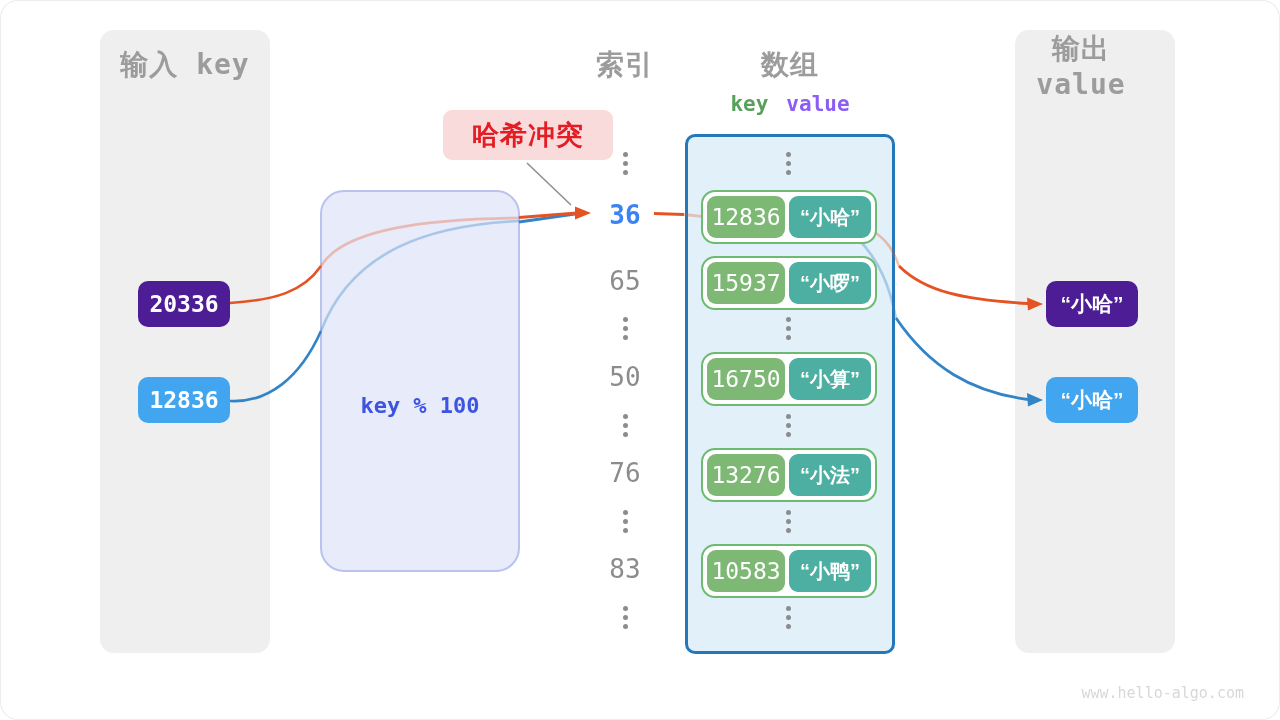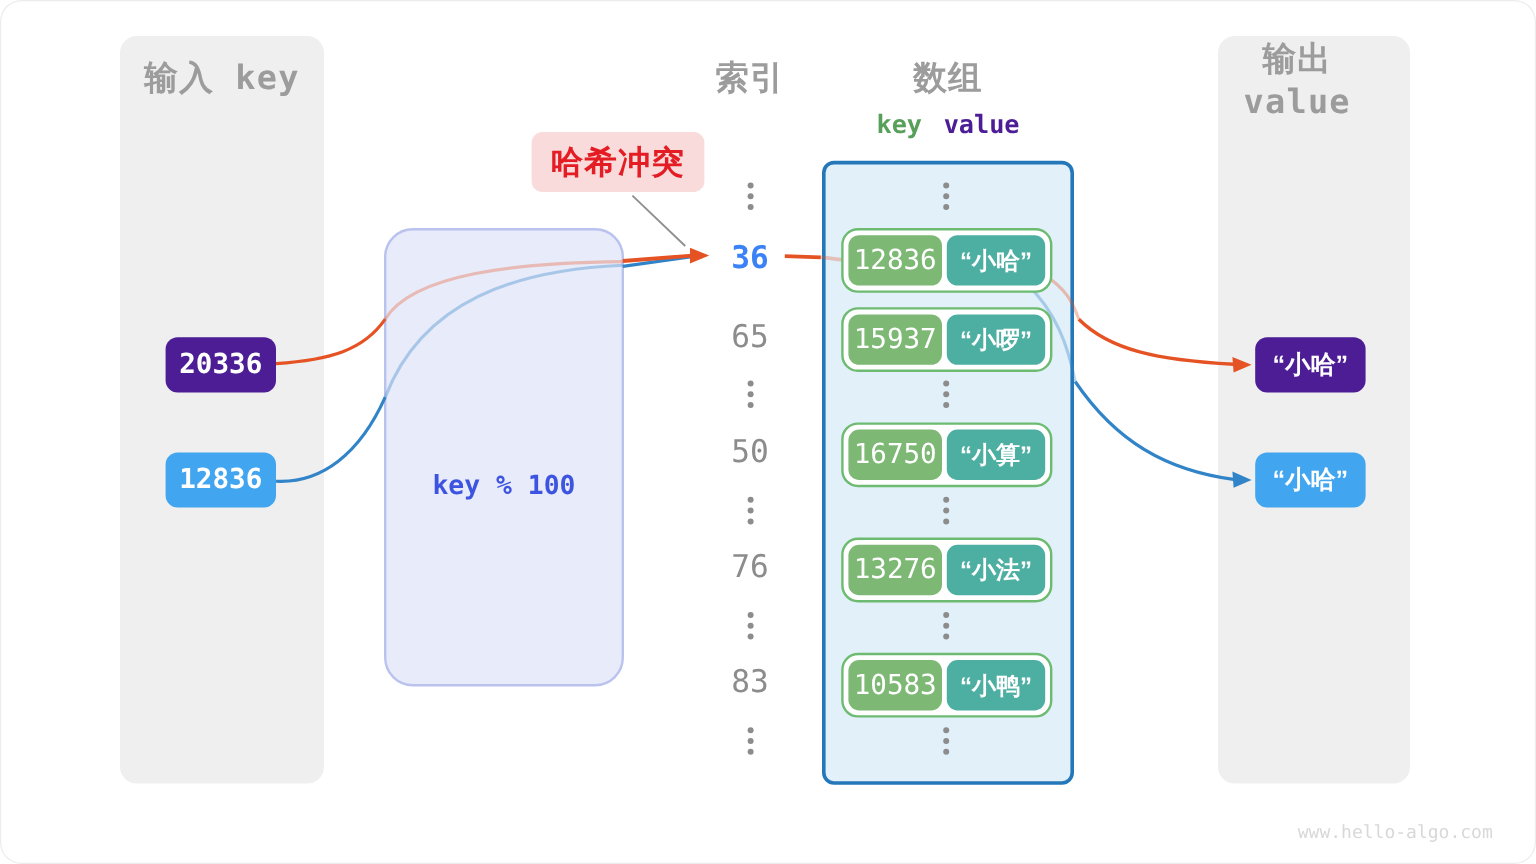--- a/index.html
+++ b/index.html
@@ -33,21 +33,21 @@
     color:#3d54e0;font-size:27px;font-weight:bold;
   }
   .hash-formula{
     position:absolute;left:320px;top:393px;width:200px;text-align:center;
     color:#3d54e0;font-size:22px;font-weight:bold;
     font-family:"DejaVu Sans Mono",monospace;
   }
 
   
   .collision{
-    position:absolute;left:443px;top:110px;width:144px;height:50px;
+    position:absolute;left:443px;top:110px;width:170px;height:50px;
     background:#f9dbdb;border-radius:9px;display:flex;align-items:center;justify-content:center;
     color:#e31d23;font-size:27px;font-weight:bold;letter-spacing:1px;
   }
 
   
   .idx{
     position:absolute;left:585px;width:80px;text-align:center;
     color:#8c8c8c;font-size:26px;
     font-family:"DejaVu Sans Mono",monospace;
   }
@@ -56,21 +56,21 @@
   
   .array-box{
     position:absolute;left:685px;top:134px;width:210px;height:520px;
     background:#e2f0fa;border:3px solid #2477b8;border-radius:10px;box-sizing:border-box;
   }
   .kv-header{
     position:absolute;left:685px;top:92px;width:210px;text-align:center;
     font-size:21px;font-weight:bold;font-family:"DejaVu Sans Mono",monospace;
   }
   .kv-header .k{color:#57a05a;margin-right:18px;}
-  .kv-header .v{color:#4c1d95;}
+  .kv-header .v{color:#8b5cf6;}
 
   .row-pill{
     position:absolute;left:701px;width:176px;height:54px;box-sizing:border-box;
     background:#ffffff;border:2px solid #6cbb70;border-radius:14px;
     display:flex;align-items:center;padding:4px;gap:4px;
   }
   .cell{
     height:42px;border-radius:9px;display:flex;align-items:center;justify-content:center;
     color:#fff;box-sizing:border-box;
   }

